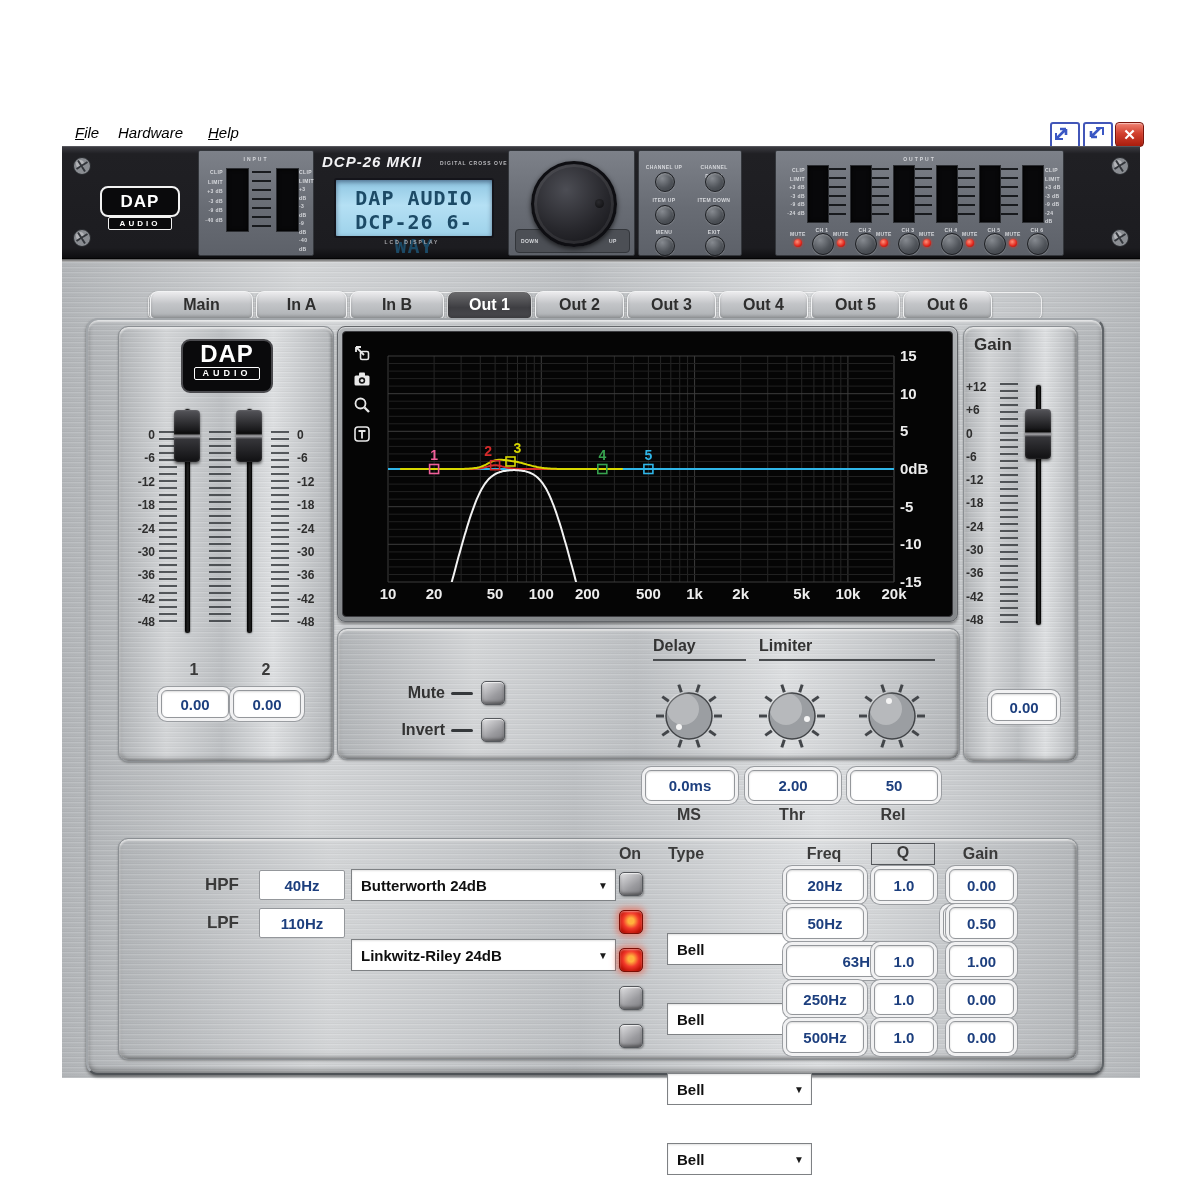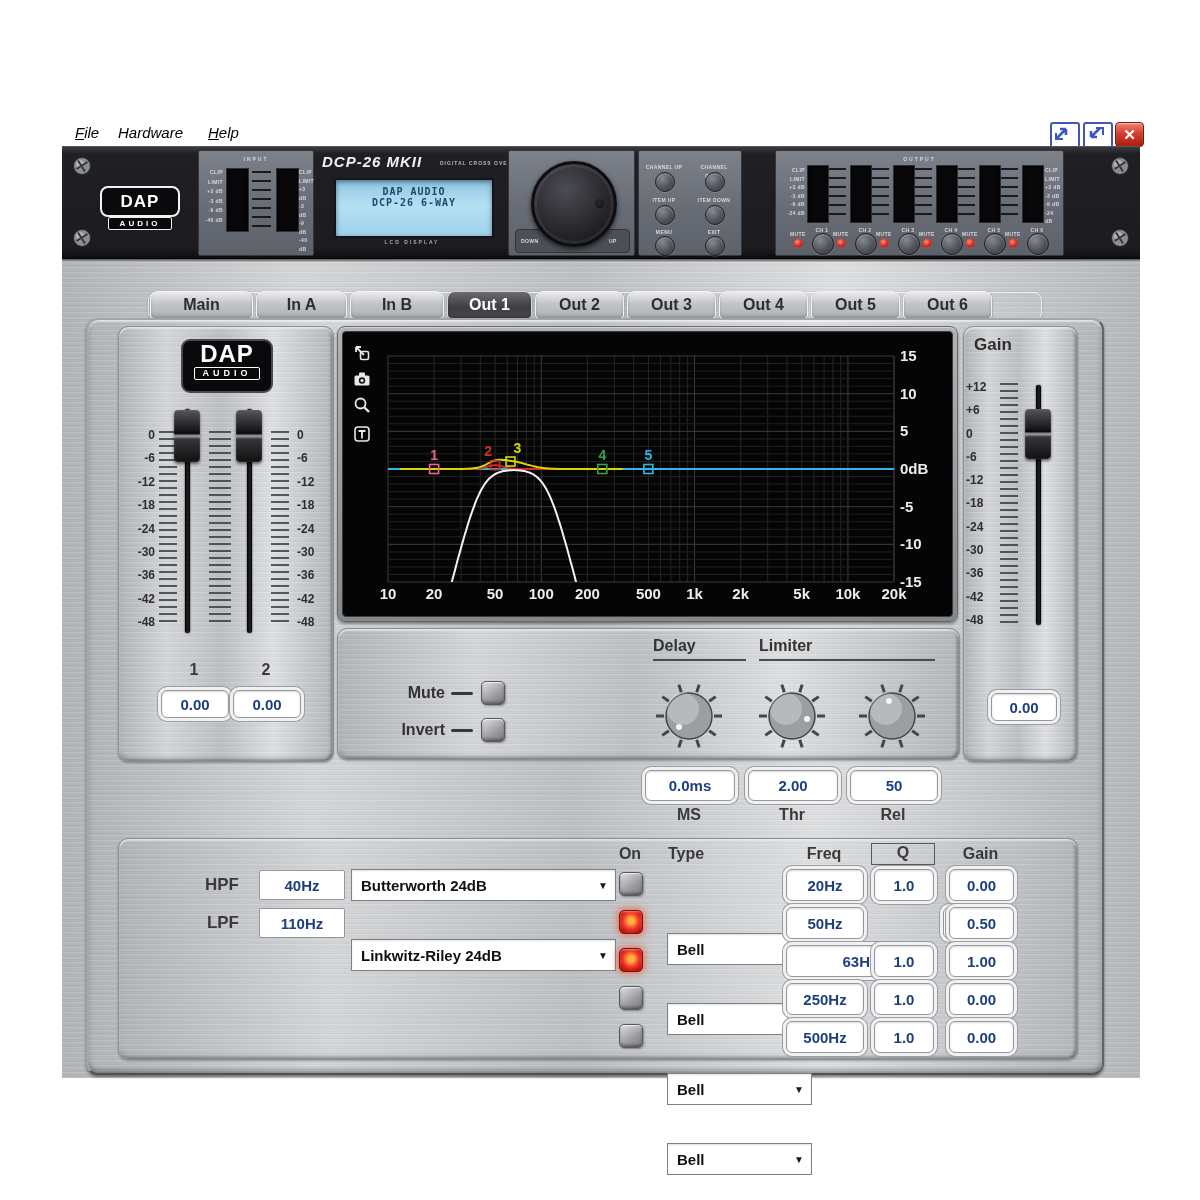--- a/index.html
+++ b/index.html
@@ -24,21 +24,21 @@
   .gpanel{background:linear-gradient(180deg,#7d8189 0,#686c74 55%,#5d6169 100%);border:1px solid #34373c;border-radius:2px;}
   .blkm{background:#08080a;border:1px solid #2c2e32;box-shadow:inset 0 0 4px #000;}
   .tinylab{font-size:5px;line-height:1.7;color:#d7d9dd;letter-spacing:.4px;font-weight:bold;}
   .rticks{background:repeating-linear-gradient(to bottom, rgba(15,17,20,.9) 0 2px, transparent 2px 9px);}
   .rbtn{background:radial-gradient(circle at 35% 30%, #868a90, #50545a 55%, #363a40);border:1px solid #1e2024;border-radius:50%;
         box-shadow:0 1px 1px rgba(255,255,255,.18), inset 0 1px 2px rgba(255,255,255,.3);}
   .led{width:8px;height:8px;border-radius:50%;background:radial-gradient(circle at 40% 35%, #ff9078, #e0241a 60%, #8f0e08);
        box-shadow:0 0 3px rgba(255,50,25,.9);}
   .lcd{background:linear-gradient(180deg,#8ec6e2,#b5e0f4 45%,#9ed2ea);border:2px solid #14141a;border-radius:3px;
        box-shadow:inset 0 2px 5px rgba(0,0,30,.45);color:#1c4a66;font-family:"DejaVu Sans Mono",monospace;
-       font-weight:bold;font-size:10px;letter-spacing:1px;text-align:center;}
+       font-weight:bold;font-size:20px;letter-spacing:1px;text-align:center;}
   .wheel{border-radius:50%;background:radial-gradient(circle at 40% 32%, #4c4d54, #28282d 55%, #19191d 82%);
          border:3px solid #0e0e12;box-shadow:inset 0 0 0 3px rgba(255,255,255,.07), 0 2px 5px rgba(0,0,0,.65);}
   
   .tab{top:291px;height:26px;border-radius:8px 8px 4px 4px;display:flex;align-items:center;justify-content:center;
        font-size:16px;font-weight:bold;color:#2e2e2e;border:1px solid #f2f3f4;cursor:default;
        background:linear-gradient(180deg,#ececee,#c3c5c8 45%,#adb0b3);
        box-shadow:0 1px 2px rgba(0,0,0,.45), inset 0 -2px 3px rgba(0,0,0,.18);}
   .tab.active{background:linear-gradient(180deg,#6b6b6d,#3e3e42 60%,#4a4a4e);color:#fff;border-color:#d6d7d8;}
   
   .vbox{background:#fff;border:1px solid #94979b;border-radius:6px;color:#1d3f7e;font-weight:bold;font-size:15px;

